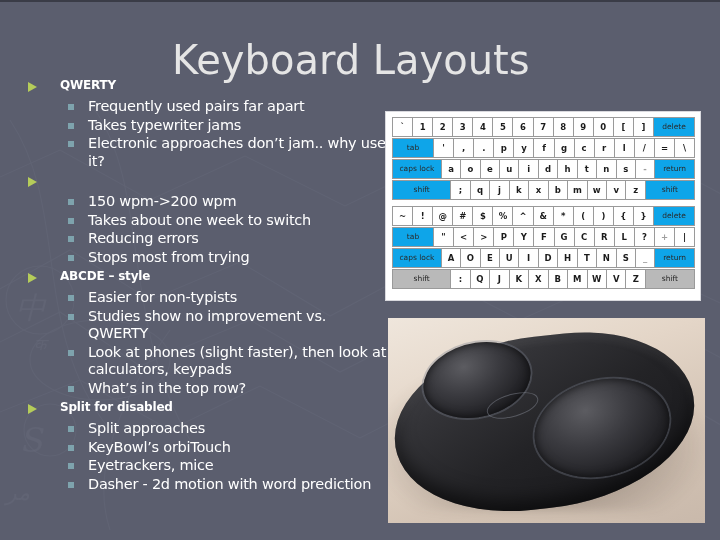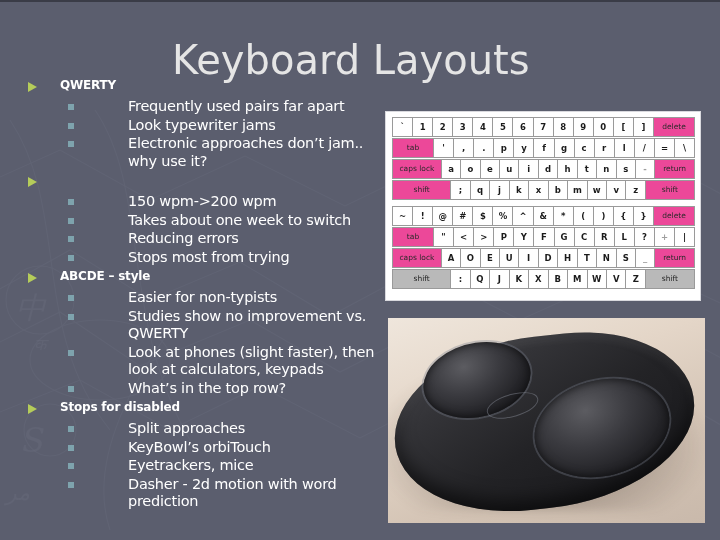--- a/index.html
+++ b/index.html
@@ -76,21 +76,20 @@
     margin: 0 0 1px 0;
   }
   .l2 .l2-label {
     display: block;
     color: #ffffff;
     font-size: 14.5px;
     line-height: 17.5px;
     font-weight: 400;
     font-family: "DejaVu Sans", sans-serif;
     letter-spacing: -0.25px;
-    margin-left: 40px;
   }
   .sq-bullet {
     position: absolute;
     left: 46px;
     top: 6px;
     width: 6px;
     height: 6px;
     background: #7ea3ad;
   }
 
@@ -129,21 +128,21 @@
     align-items: center;
     justify-content: center;
     box-sizing: border-box;
     overflow: hidden;
     line-height: 1;
   }
   .key.wide2 { flex: 2.1 1 0; }
   .key.wide25 { flex: 2.6 1 0; }
   .key.wide3 { flex: 3.1 1 0; }
   .key.mod {
-    background: #ec4899;
+    background: #0ea5e9;
     font-weight: normal;
     font-size: 7.5px;
     color: #2a2a2a;
   }
   .key.modd {
     background: #b9b9b9;
     font-weight: normal;
     font-size: 7.5px;
     color: #1f1f1f;
   }
@@ -250,21 +249,21 @@
     <div class="l1">
       <span class="tri-bullet"></span>
       <span class="l1-label">QWERTY</span>
     </div>
     <div class="l2">
       <span class="sq-bullet"></span>
       <span class="l2-label">Frequently used pairs far apart</span>
     </div>
     <div class="l2">
       <span class="sq-bullet"></span>
-      <span class="l2-label">Look typewriter jams</span>
+      <span class="l2-label">Takes typewriter jams</span>
     </div>
     <div class="l2">
       <span class="sq-bullet"></span>
       <span class="l2-label">Electronic approaches don’t jam.. why use it?</span>
     </div>
 
     <div class="l1">
       <span class="tri-bullet"></span>
     </div>
     <div class="l2">
@@ -301,21 +300,21 @@
       <span class="sq-bullet"></span>
       <span class="l2-label">Look at phones (slight faster), then look at calculators, keypads</span>
     </div>
     <div class="l2">
       <span class="sq-bullet"></span>
       <span class="l2-label">What’s in the top row?</span>
     </div>
 
     <div class="l1">
       <span class="tri-bullet"></span>
-      <span class="l1-label">Stops for disabled</span>
+      <span class="l1-label">Split for disabled</span>
     </div>
     <div class="l2">
       <span class="sq-bullet"></span>
       <span class="l2-label">Split approaches</span>
     </div>
     <div class="l2">
       <span class="sq-bullet"></span>
       <span class="l2-label">KeyBowl’s orbiTouch</span>
     </div>
     <div class="l2">

